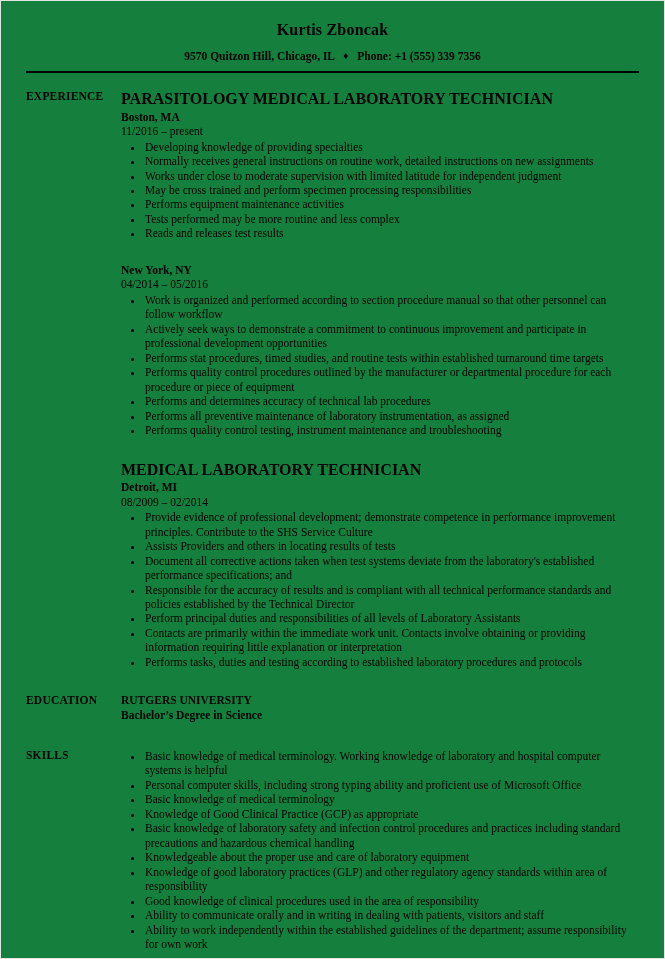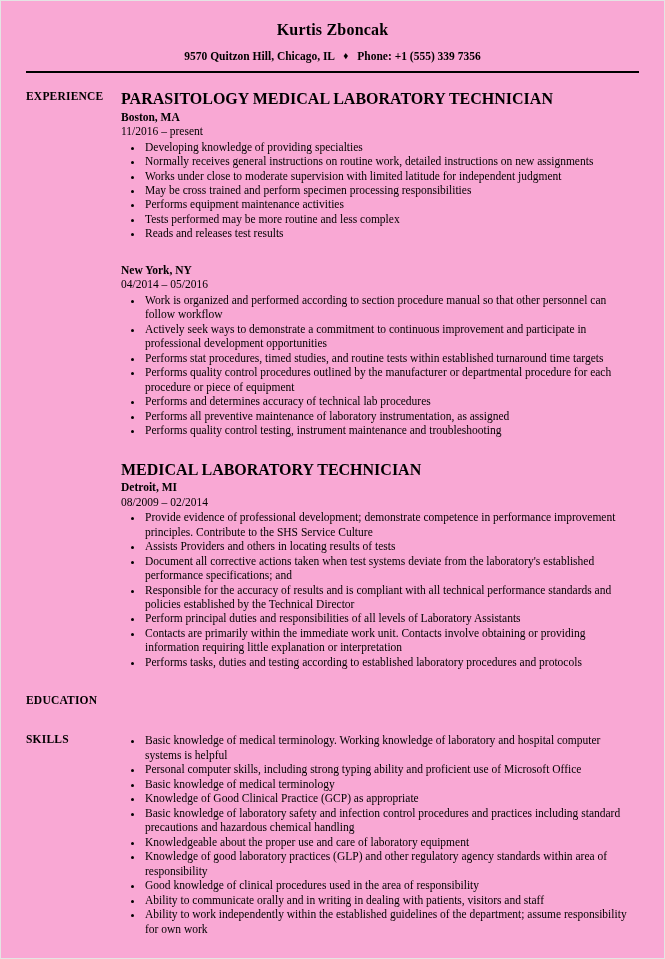--- a/index.html
+++ b/index.html
@@ -13,21 +13,21 @@
     font-family: "Liberation Serif", serif;
     color: #000000;
     box-sizing: border-box;
   }
   .page {
     width: 665px;
     height: 959px;
     box-sizing: border-box;
     padding: 12px 25px 0 25px;
     border: 1px solid #e4e4e4;
-    background: #f9a8d4;
+    background: #15803d;
     overflow: hidden;
   }
   .person-name {
     margin: 8px 0 0 0;
     text-align: center;
     font-size: 16px;
     font-weight: bold;
     letter-spacing: 0.2px;
   }
   .contact-line {
@@ -163,20 +163,22 @@
             <li>Performs tasks, duties and testing according to established laboratory procedures and protocols</li>
           </ul>
         </article>
 
       </div>
     </section>
 
     <section class="row spaced">
       <div class="section-label">EDUCATION</div>
       <div class="section-content">
+        <div class="school-name">RUTGERS UNIVERSITY</div>
+        <div class="degree-name">Bachelor’s Degree in Science</div>
       </div>
     </section>
 
     <section class="row spaced">
       <div class="section-label">SKILLS</div>
       <div class="section-content">
         <ul class="bullets">
           <li>Basic knowledge of medical terminology. Working knowledge of laboratory and hospital computer systems is helpful</li>
           <li>Personal computer skills, including strong typing ability and proficient use of Microsoft Office</li>
           <li>Basic knowledge of medical terminology</li>

